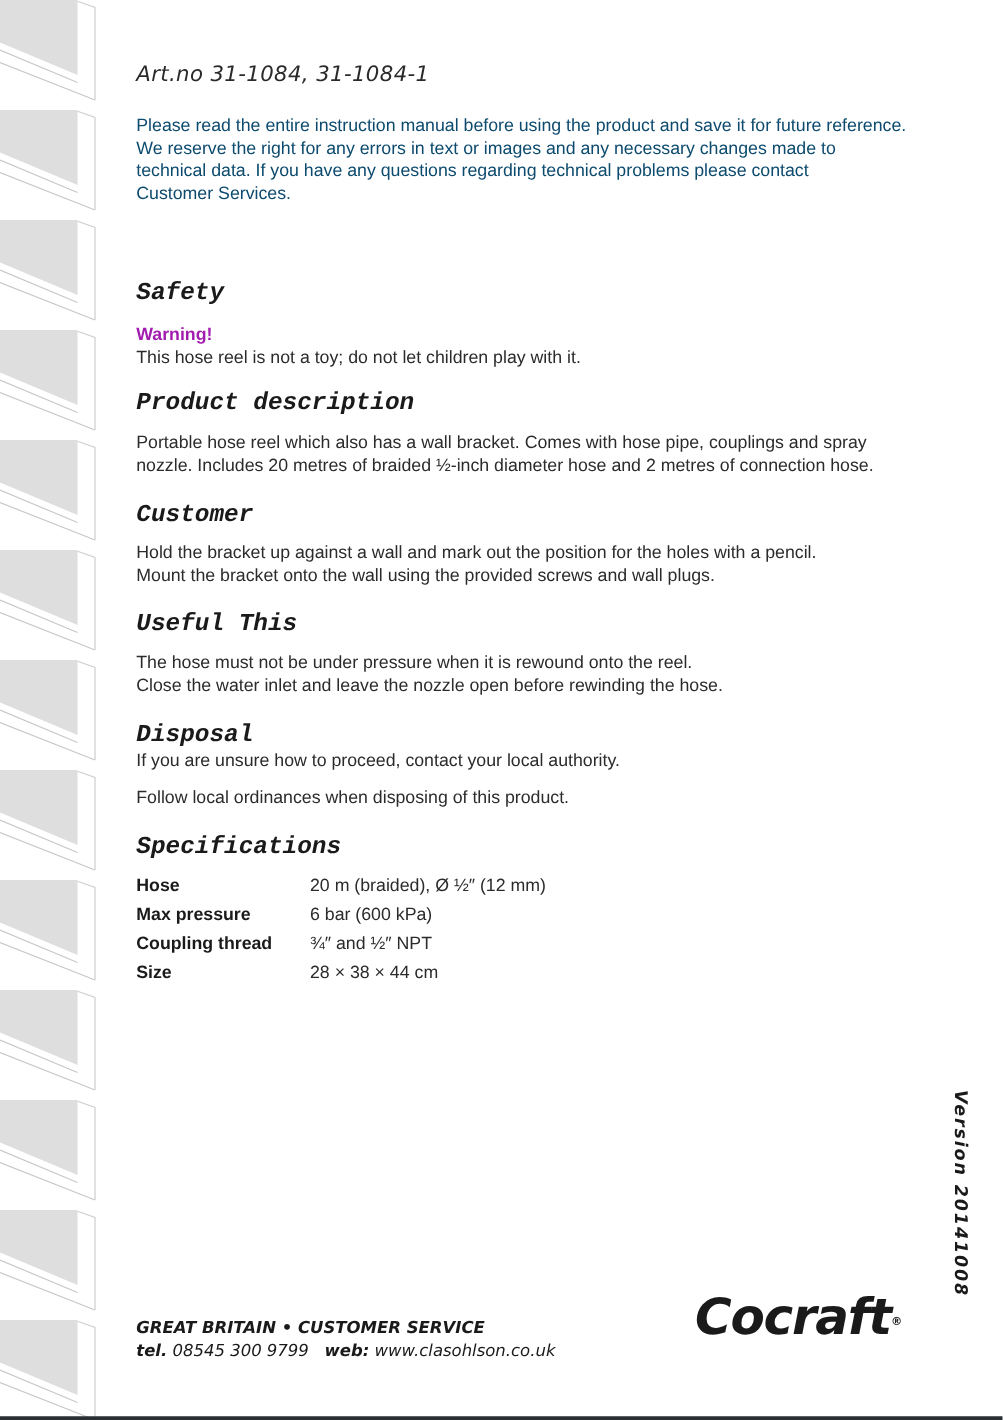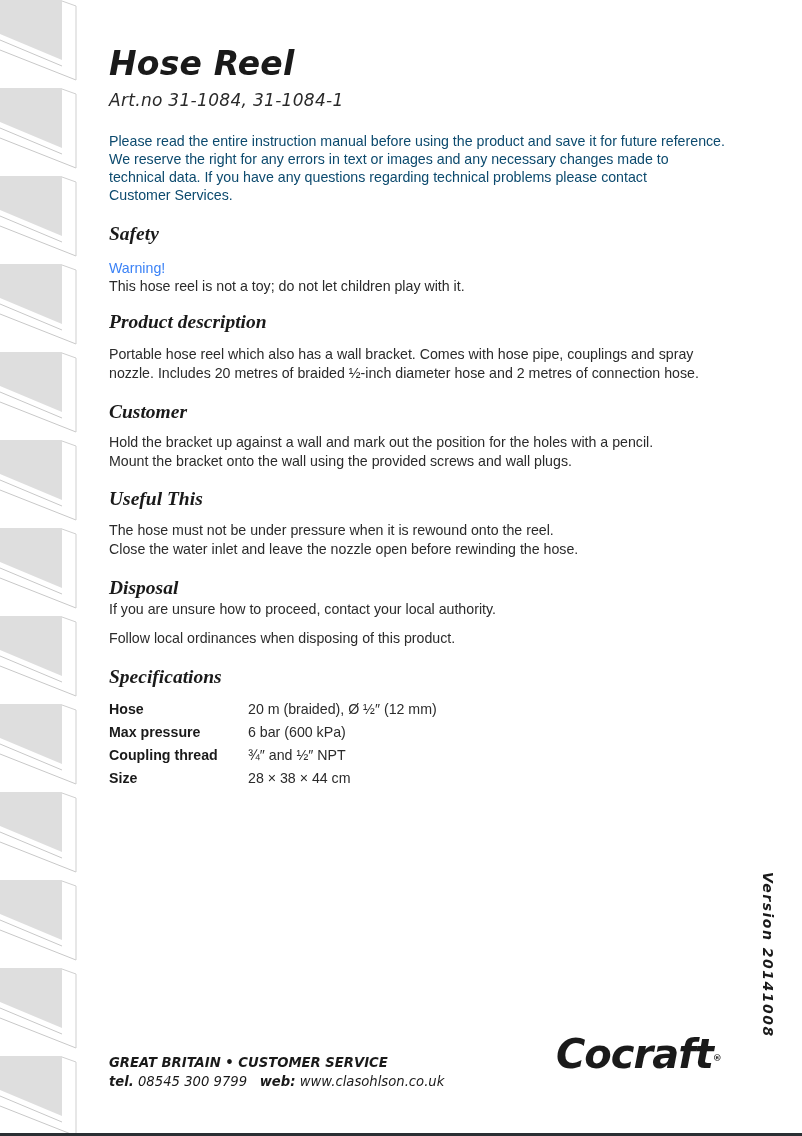--- a/index.html
+++ b/index.html
@@ -22,27 +22,27 @@
   }
   .artno {
     font-family: "DejaVu Sans", sans-serif;
     font-style: italic; font-size: 17px; margin: 6px 0 0 0; color: #2a2a2a;
     letter-spacing: 0.3px;
   }
   .intro {
     margin: 22px 0 0 0; font-size: 14.2px; line-height: 18px; color: #0c4a6e;
   }
   .h2 {
-    font-family: Liberation Serif, serif;
+    font-family: Liberation Mono, monospace;
     font-weight: bold; font-style: italic;
     font-size: 19.5px; line-height: 24px; margin: 0; color: #1a1a1a;
   }
   .section { position: absolute; left: 0; width: 640px; }
   .p { font-size: 14.2px; line-height: 19px; color: #2b2b2b; margin: 0; }
-  .warn { font-weight: normal; font-size: 14.2px; line-height: 18px; color: #3b82f6; margin: 0; }
+  .warn { font-weight: bold; font-size: 14.2px; line-height: 18px; color: #a21caf; margin: 0; }
   .spec-row { display: flex; font-size: 14.2px; line-height: 23px; color: #2b2b2b; }
   .spec-key { width: 139px; font-weight: bold; color: #1a1a1a; }
   .version {
     position: absolute; left: 760px; top: 872px;
     transform-origin: 0 0; transform: translate(0,0) rotate(90deg) translate(0,-16px);
     font-family: "DejaVu Sans", sans-serif; font-style: italic; font-weight: bold;
     font-size: 14px; letter-spacing: 1.5px; white-space: nowrap; color: #1a1a1a;
   }
   .footer {
     position: absolute; left: 109px; top: 1053px;
@@ -68,21 +68,20 @@
       <polygon points="0,46 62,72 62,88 0,88" fill="#dedede" opacity="0"></polygon>
       <polyline points="0,40 62,66" fill="none" stroke="#c8c8c8" stroke-width="1"></polyline>
       <polyline points="0,50 76,80" fill="none" stroke="#c8c8c8" stroke-width="1"></polyline>
       <polyline points="62,1 76,6 76,80" fill="none" stroke="#cfcfcf" stroke-width="1"></polyline>
     </pattern>
   </defs>
   <rect x="0" y="0" width="80" height="1136" fill="url(#blocks)"></rect>
 </svg>
 
 <div class="content">
-  <h1 class="title">Hose Reel</h1>
   <div class="artno">Art.no  31-1084, 31-1084-1</div>
   <div class="intro">
     <div>Please read the entire instruction manual before using the product and save it for future reference.</div>
     <div>We reserve the right for any errors in text or images and any necessary changes made to</div>
     <div>technical data. If you have any questions regarding technical problems please contact</div>
     <div>Customer Services.</div>
   </div>
 
   <div class="section" style="top:178px;">
     <h2 class="h2">Safety</h2>

